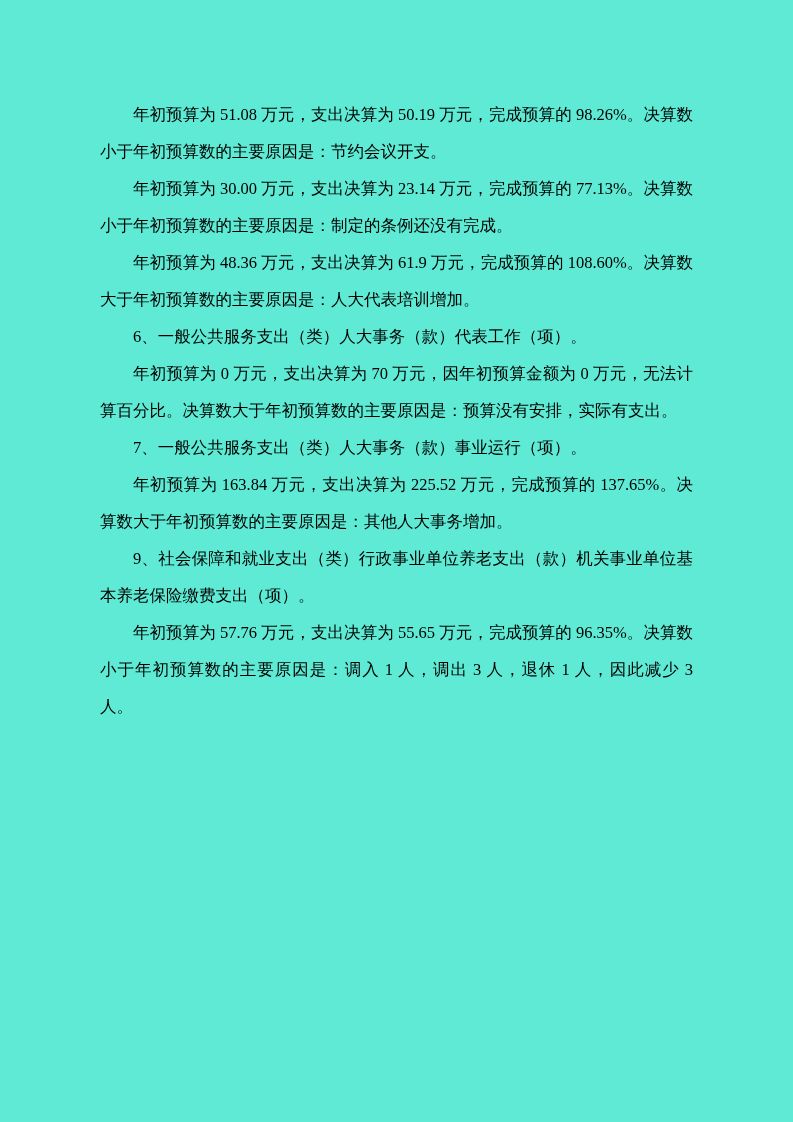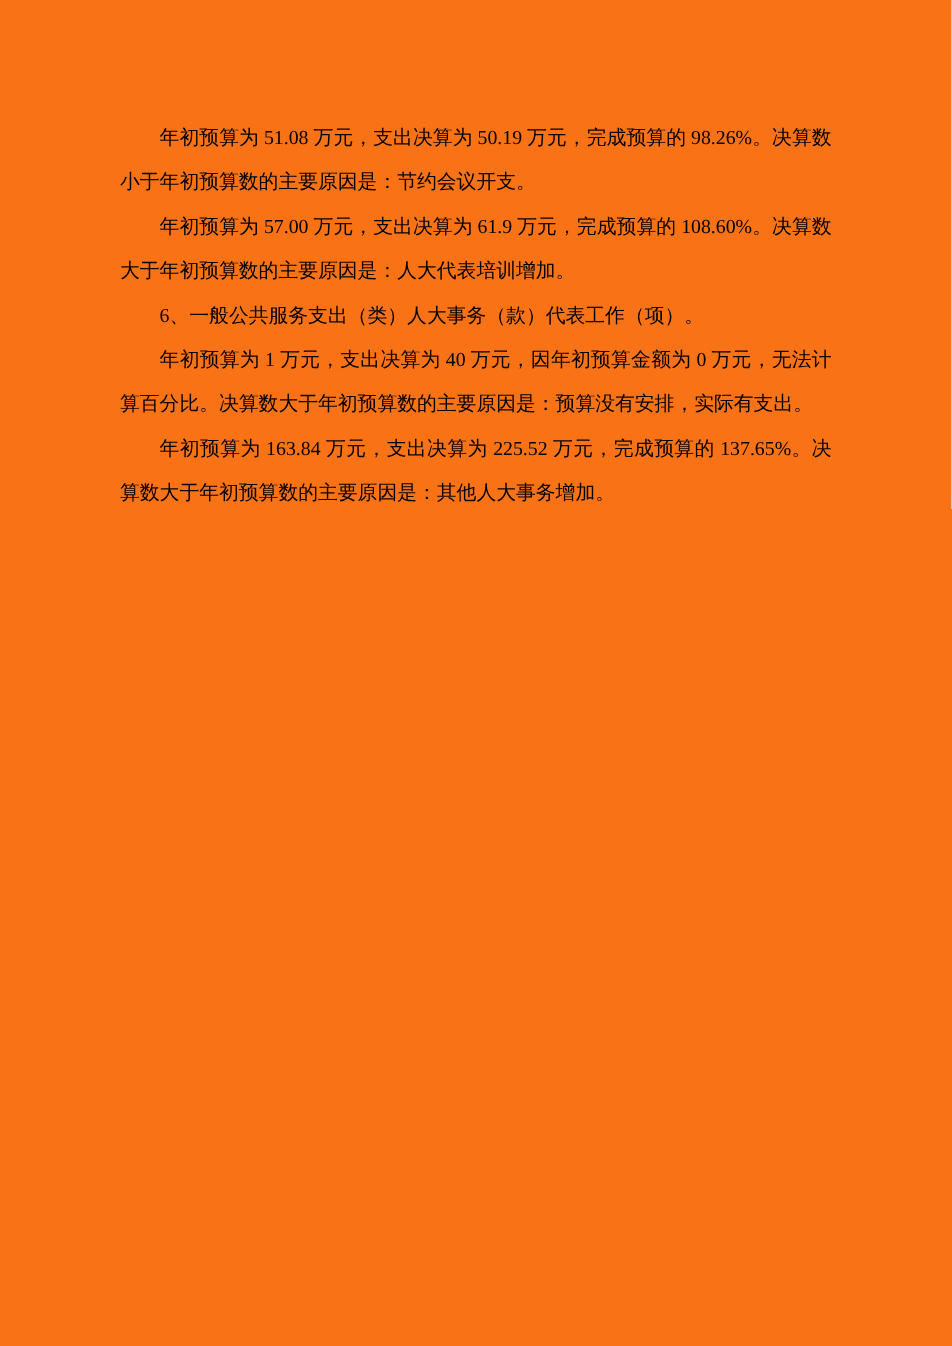--- a/index.html
+++ b/index.html
@@ -5,38 +5,42 @@
   * { margin: 0; padding: 0; box-sizing: border-box; }
   html, body {
     width: 793px;
     height: 1122px;
     background: #ffffff;
     font-family: "Liberation Serif", "DejaVu Serif", serif;
   }
   .page {
     width: 793px;
     height: 1122px;
-    background: #f97316;
+    background: #5eead4;
     padding: 96px 100px 60px 100px;
     overflow: hidden;
   }
   .doc-body p {
     font-size: 16.5px;
     line-height: 37px;
     color: #000000;
     text-indent: 2em;
     text-align: justify;
     text-justify: inter-ideograph;
     word-break: break-all;
   }
 </style>
 </head>
 <body>
 
 <div class="page">
   <div class="doc-body">
     <p>年初预算为 51.08 万元，支出决算为 50.19 万元，完成预算的 98.26%。决算数小于年初预算数的主要原因是：节约会议开支。</p>
-    <p>年初预算为 57.00 万元，支出决算为 61.9 万元，完成预算的 108.60%。决算数大于年初预算数的主要原因是：人大代表培训增加。</p>
+    <p>年初预算为 30.00 万元，支出决算为 23.14 万元，完成预算的 77.13%。决算数小于年初预算数的主要原因是：制定的条例还没有完成。</p>
+    <p>年初预算为 48.36 万元，支出决算为 61.9 万元，完成预算的 108.60%。决算数大于年初预算数的主要原因是：人大代表培训增加。</p>
     <p>6、一般公共服务支出（类）人大事务（款）代表工作（项）。</p>
-    <p>年初预算为 1 万元，支出决算为 40 万元，因年初预算金额为 0 万元，无法计算百分比。决算数大于年初预算数的主要原因是：预算没有安排，实际有支出。</p>
+    <p>年初预算为 0 万元，支出决算为 70 万元，因年初预算金额为 0 万元，无法计算百分比。决算数大于年初预算数的主要原因是：预算没有安排，实际有支出。</p>
+    <p>7、一般公共服务支出（类）人大事务（款）事业运行（项）。</p>
     <p>年初预算为 163.84 万元，支出决算为 225.52 万元，完成预算的 137.65%。决算数大于年初预算数的主要原因是：其他人大事务增加。</p>
+    <p>9、社会保障和就业支出（类）行政事业单位养老支出（款）机关事业单位基本养老保险缴费支出（项）。</p>
+    <p>年初预算为 57.76 万元，支出决算为 55.65 万元，完成预算的 96.35%。决算数小于年初预算数的主要原因是：调入 1 人，调出 3 人，退休 1 人，因此减少 3 人。</p>
   </div>
 </div>
 
 </body></html>

